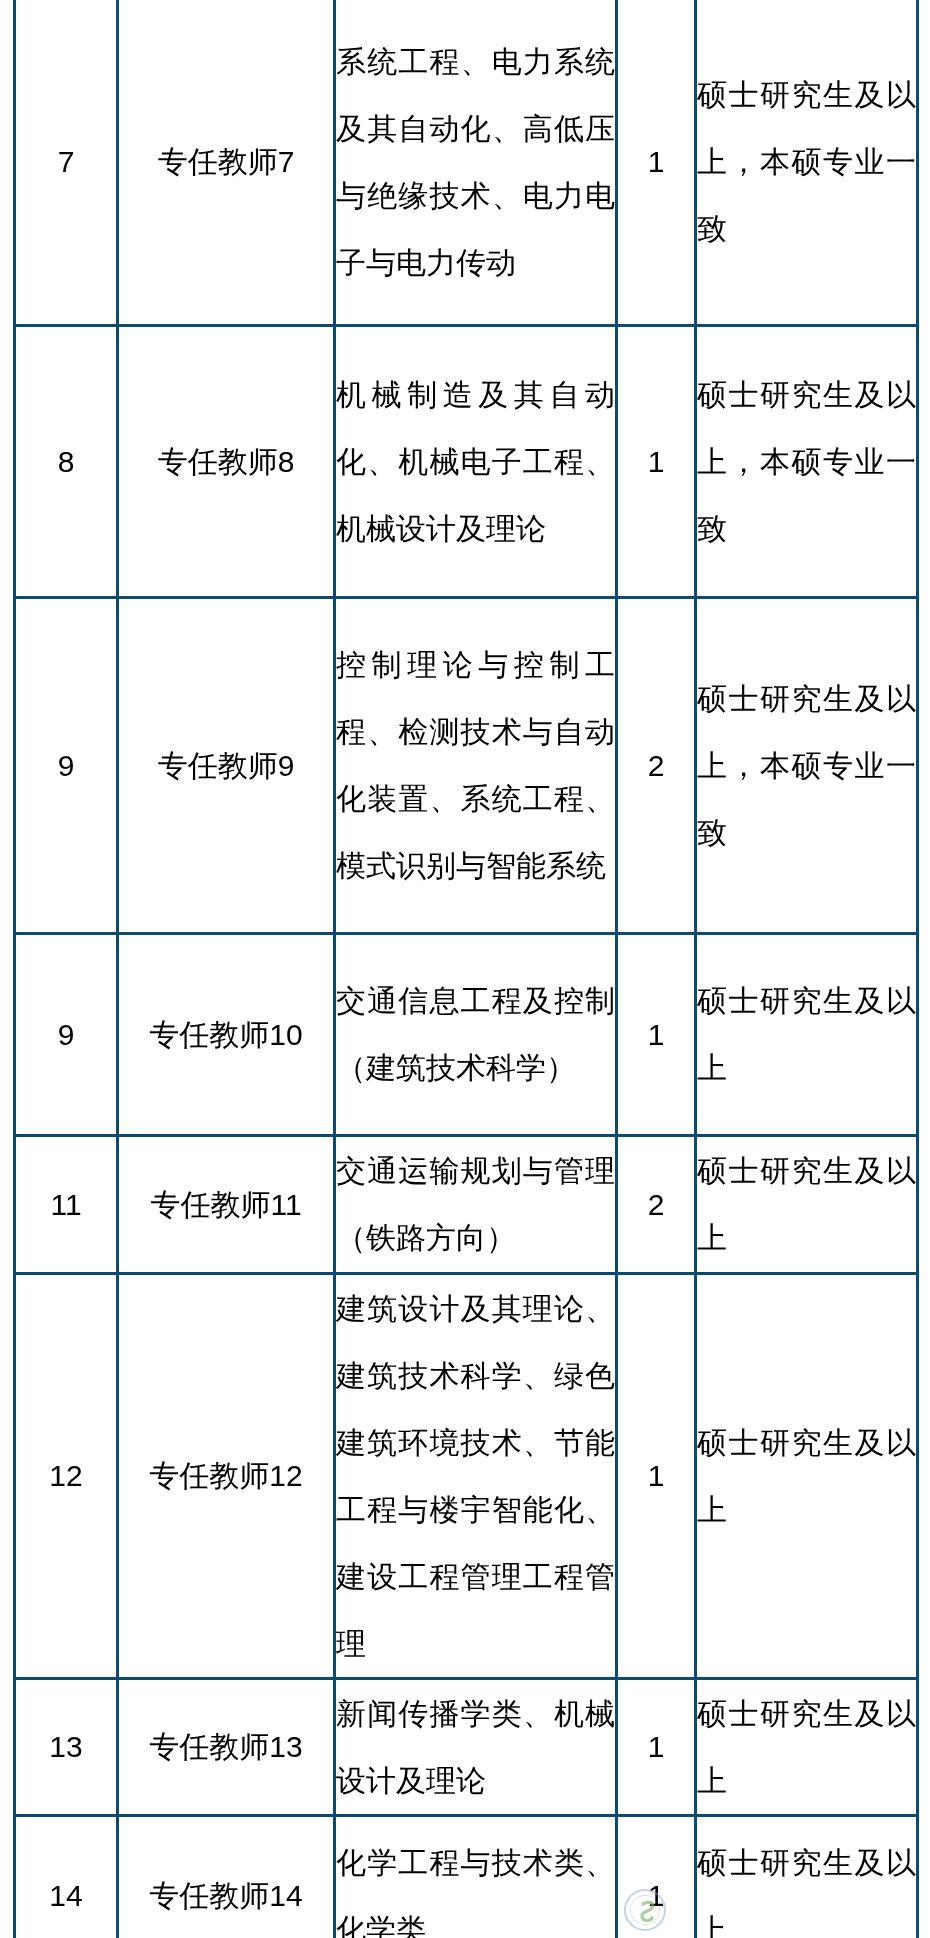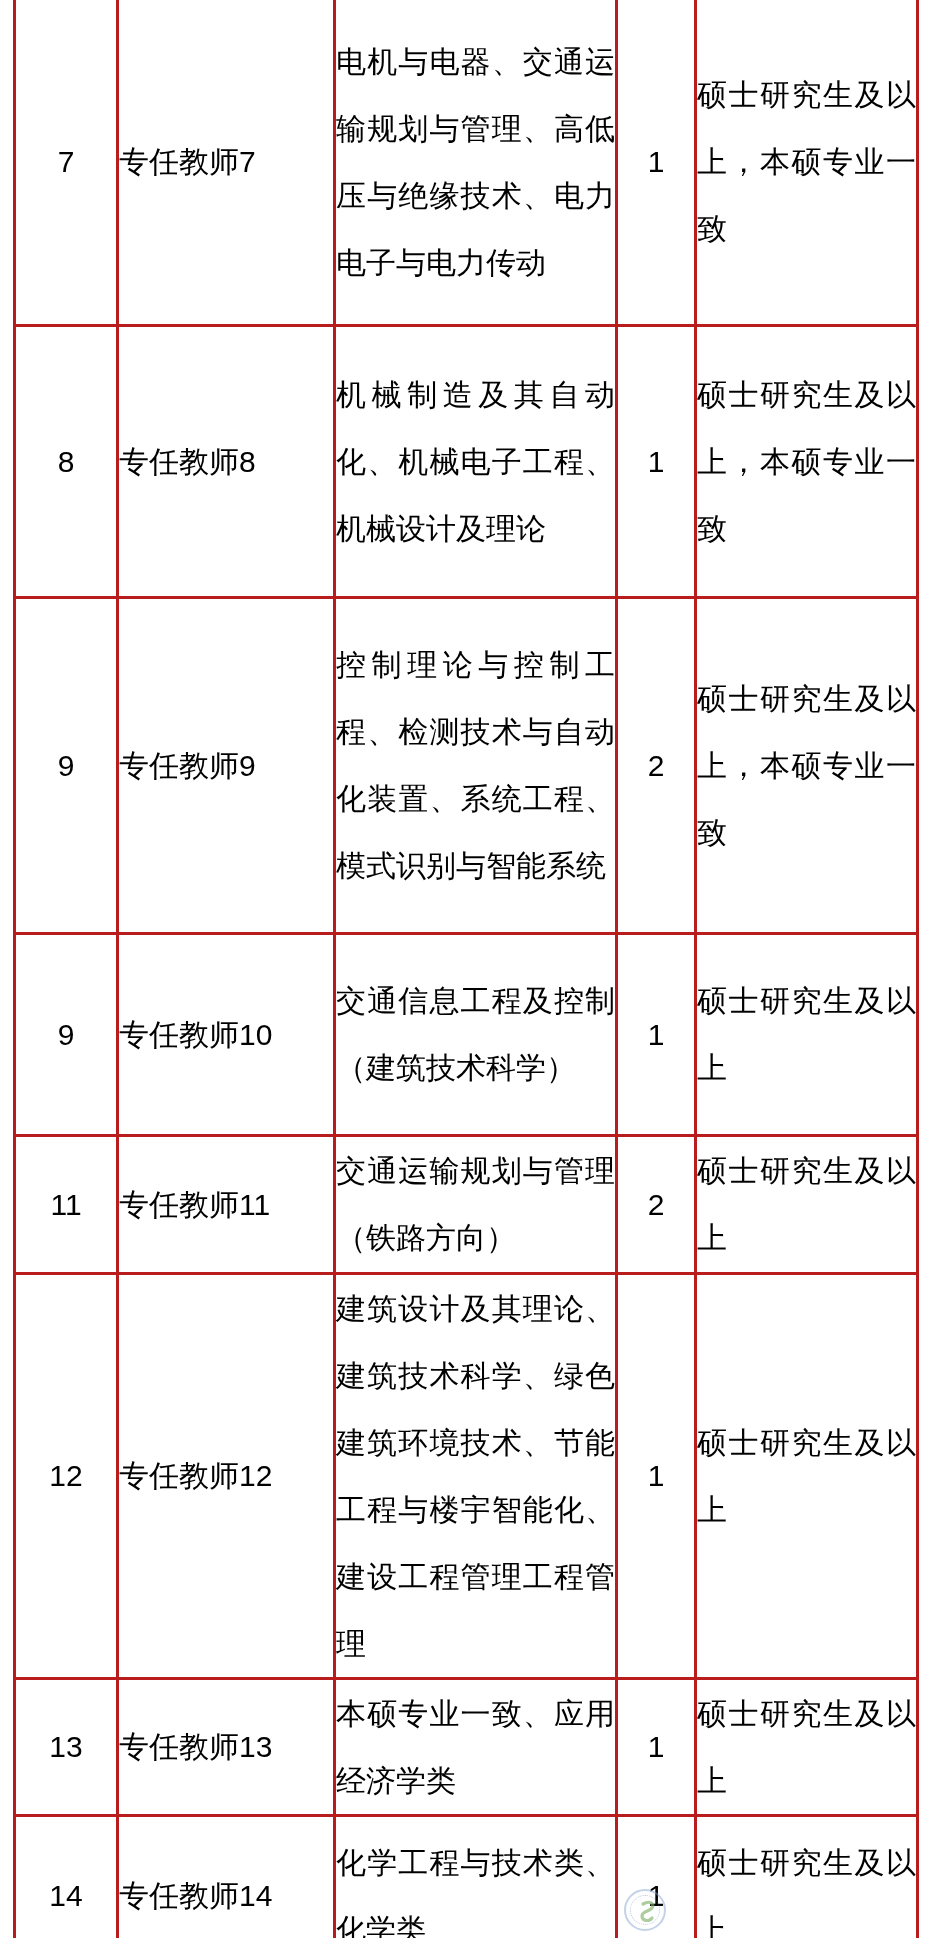--- a/index.html
+++ b/index.html
@@ -12,35 +12,35 @@
     font-family: "Liberation Sans", sans-serif;
     color: #000000;
   }
   table.doc-table {
     border-collapse: collapse;
     table-layout: fixed;
     margin-left: 13px;
     margin-top: 0;
   }
   table.doc-table td {
-    border: 3px solid #b91c1c;
+    border: 3px solid #0c4a6e;
     font-size: 30px;
     line-height: 67px;
     vertical-align: middle;
     padding: 0;
     overflow: hidden;
     word-break: normal;
     line-break: strict;
   }
   
   tr.row-first td { border-top: none; }
   tr.row-last td { border-bottom: none; }
 
   .c-num   { text-align: center; }
-  .c-pos   { text-align: left; }
+  .c-pos   { text-align: center; }
   .c-major {
     text-align: justify;
     text-justify: inter-character;
     padding: 0 16px 0 26px;
   }
   .c-count { text-align: center; }
   .c-edu   {
     text-align: justify;
     text-justify: inter-character;
     padding: 0 20px 0 20px;
@@ -90,21 +90,21 @@
       <col style="width:103px">
       <col style="width:217px">
       <col style="width:282px">
       <col style="width:79px">
       <col style="width:222px">
     </colgroup>
     <tbody>
       <tr class="row-first h-r1">
         <td class="c-num">7</td>
         <td class="c-pos">专任教师7</td>
-        <td class="c-major">电机与电器、交通运输规划与管理、高低压与绝缘技术、电力电子与电力传动</td>
+        <td class="c-major">系统工程、电力系统及其自动化、高低压与绝缘技术、电力电子与电力传动</td>
         <td class="c-count">1</td>
         <td class="c-edu">硕士研究生及以上，本硕专业一致</td>
       </tr>
       <tr class="h-r2">
         <td class="c-num">8</td>
         <td class="c-pos">专任教师8</td>
         <td class="c-major">机械制造及其自动化、机械电子工程、机械设计及理论</td>
         <td class="c-count">1</td>
         <td class="c-edu">硕士研究生及以上，本硕专业一致</td>
       </tr>
@@ -132,21 +132,21 @@
       <tr class="h-r6">
         <td class="c-num">12</td>
         <td class="c-pos">专任教师12</td>
         <td class="c-major">建筑设计及其理论、建筑技术科学、绿色建筑环境技术、节能工程与楼宇智能化、建设工程管理工程管理</td>
         <td class="c-count">1</td>
         <td class="c-edu">硕士研究生及以上</td>
       </tr>
       <tr class="h-r7">
         <td class="c-num">13</td>
         <td class="c-pos">专任教师13</td>
-        <td class="c-major">本硕专业一致、应用经济学类</td>
+        <td class="c-major">新闻传播学类、机械设计及理论</td>
         <td class="c-count">1</td>
         <td class="c-edu">硕士研究生及以上</td>
       </tr>
       <tr class="row-last h-r8">
         <td class="c-num">14</td>
         <td class="c-pos">专任教师14</td>
         <td class="c-major">化学工程与技术类、化学类</td>
         <td class="c-count">1</td>
         <td class="c-edu">硕士研究生及以上</td>
       </tr>

